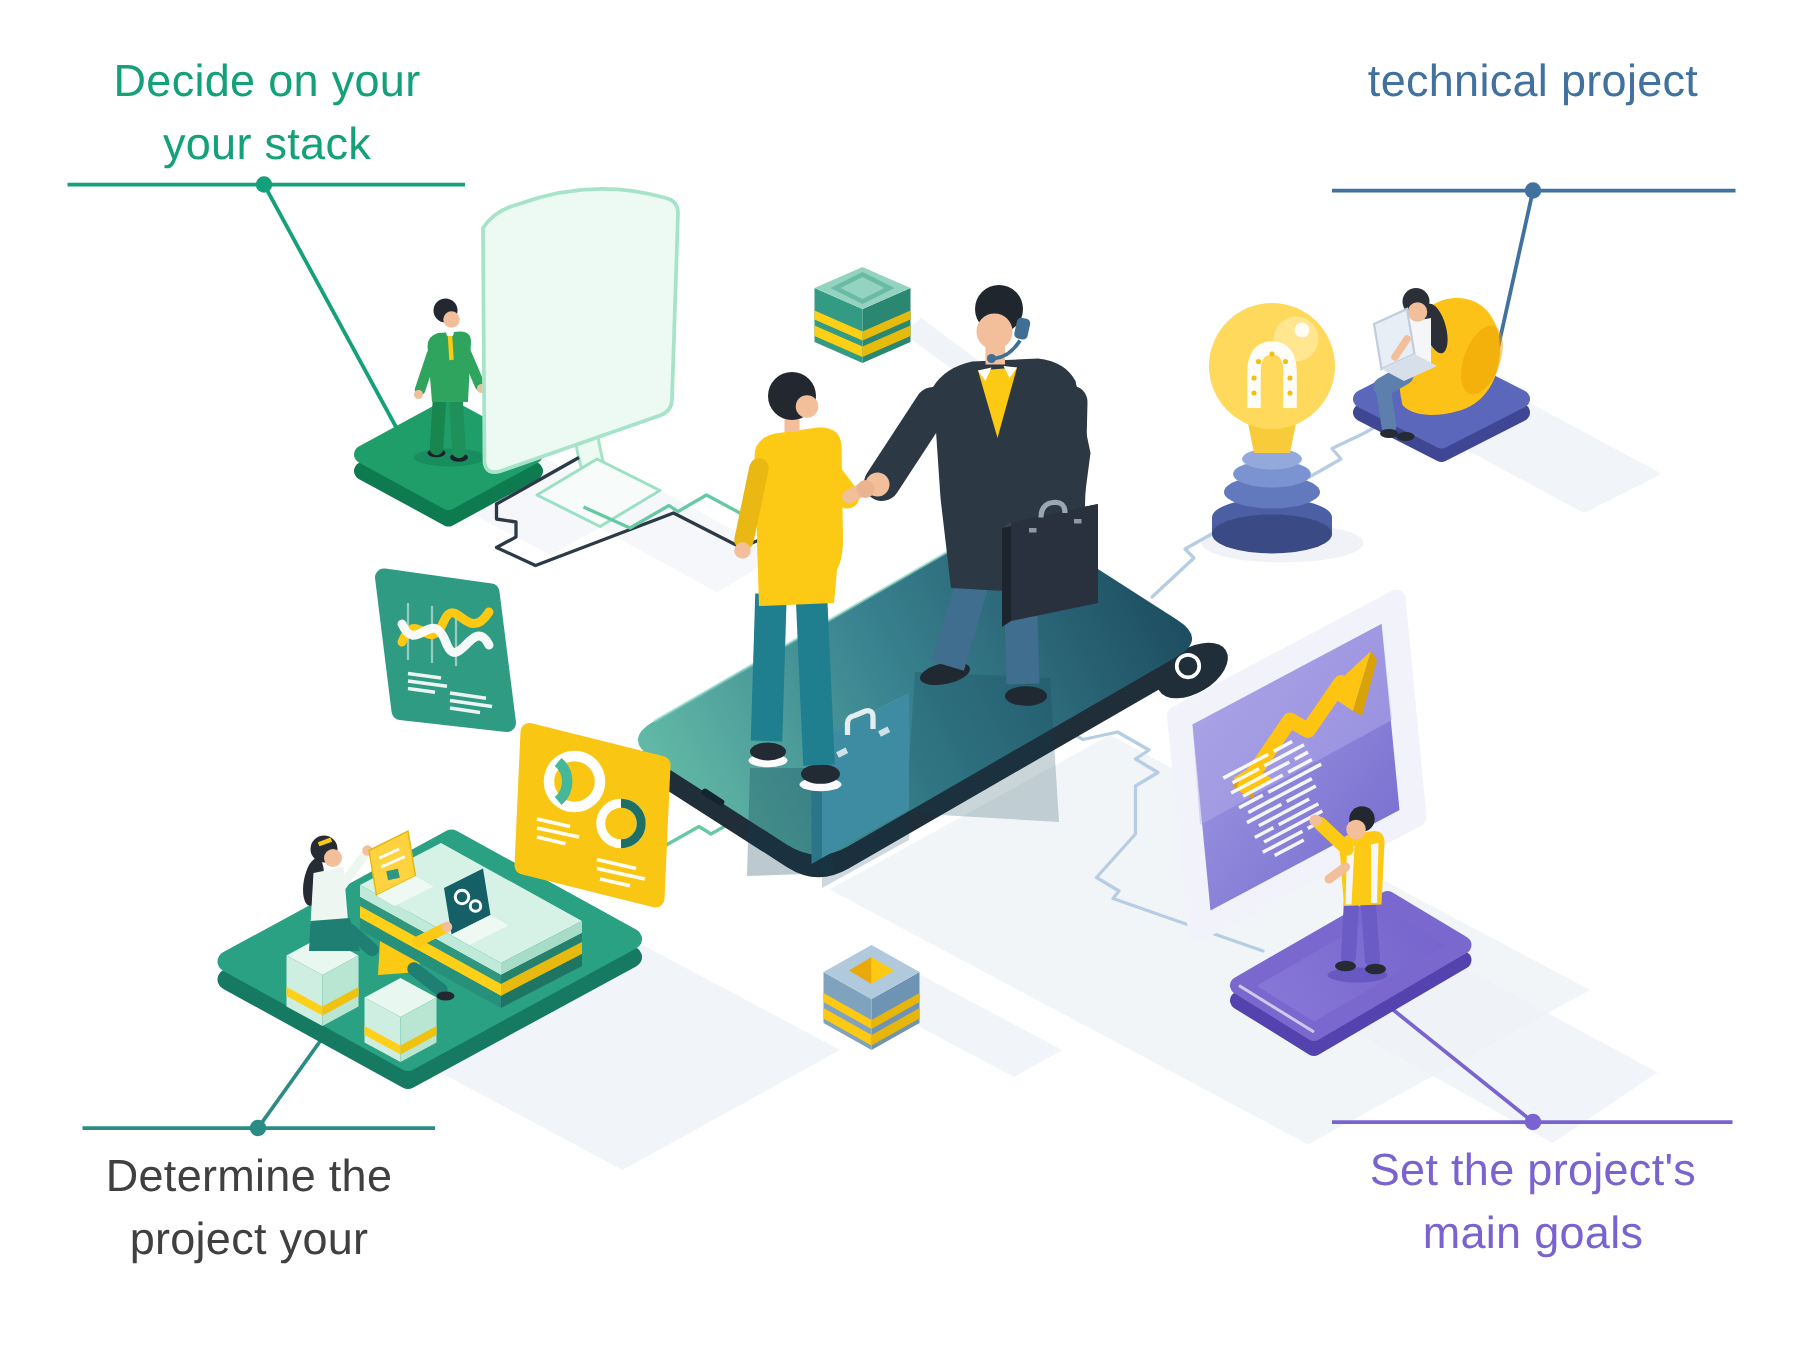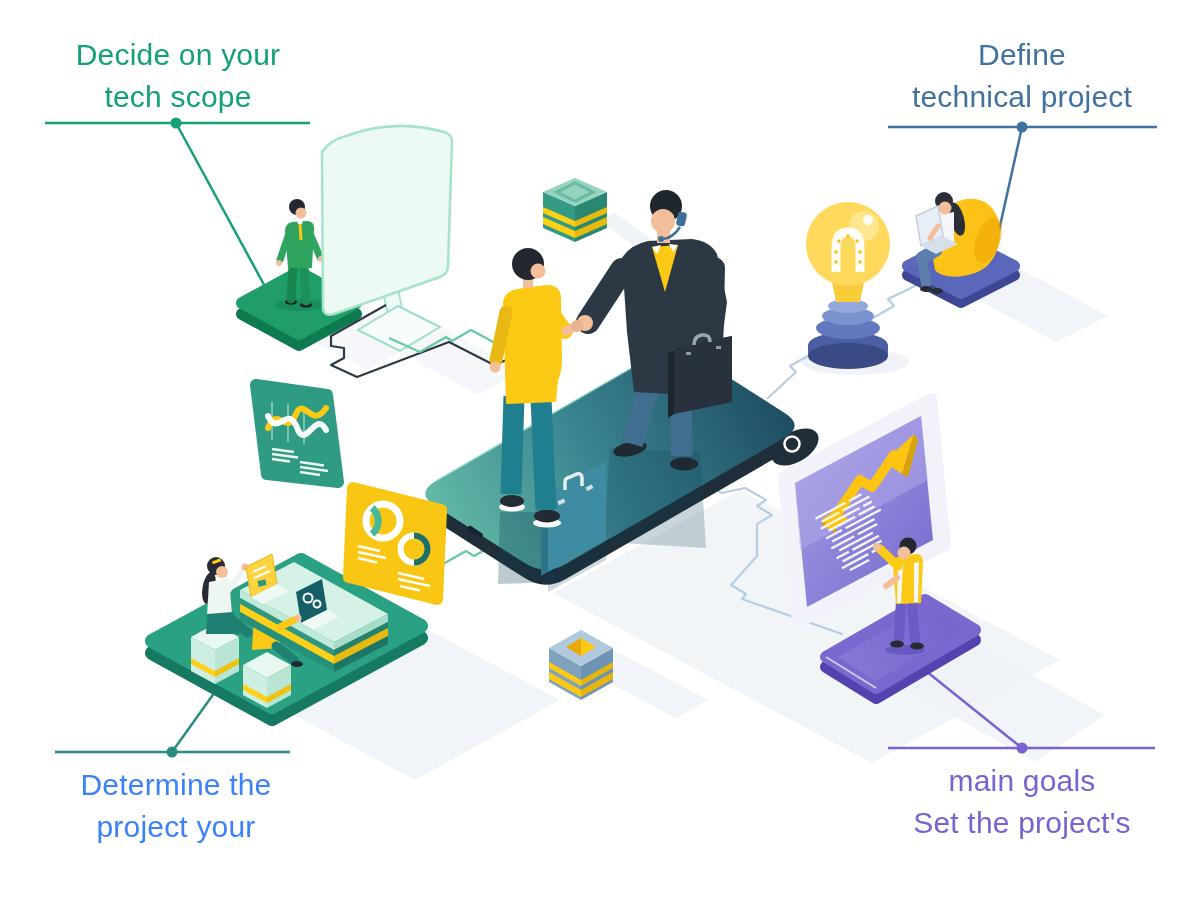--- a/index.html
+++ b/index.html
@@ -3,21 +3,21 @@
 <meta charset="utf-8">
 <style>
   html,body{margin:0;padding:0;background:#fff;}
   .canvas{position:relative;width:1200px;height:900px;background:#ffffff;overflow:hidden;
           font-family:"Liberation Sans",sans-serif;}
   .canvas svg{position:absolute;left:0;top:0;}
   .callout{position:absolute;text-align:center;font-size:30px;font-weight:500;
            line-height:1.4;letter-spacing:.2px;}
   .callout.tl{left:28px;top:34px;width:300px;color:#14a179;}
   .callout.tr{left:872px;top:34px;width:300px;color:#40719f;}
-  .callout.bl{left:26px;top:764px;width:300px;color:#3b82f6;}
+  .callout.bl{left:16px;top:764px;width:300px;color:#404040;}
   .callout.br{left:872px;top:760px;width:300px;color:#7a63d1;}
 </style>
 </head>
 <body>
 
 <div class="canvas">
 
 <svg width="1200" height="900" viewBox="0 0 1200 900">
   <defs>
     <linearGradient id="phoneGrad" gradientUnits="userSpaceOnUse" x1="455" y1="560" x2="790" y2="390">
@@ -399,28 +399,27 @@
           <line x1="358" y1="558" x2="377" y2="562.5"></line>
       <line x1="398" y1="573" x2="424" y2="579"></line>
           <line x1="398" y1="579" x2="430" y2="586"></line>
           <line x1="400" y1="586" x2="420" y2="590.5"></line>
     </g>
   </g>
 </svg>
 
 <div class="callout tl">
   <div>Decide on your</div>
-  <div>tech scope</div>
+  <div>your stack</div>
 </div>
 <div class="callout tr">
-  <div>Define</div>
   <div>technical project</div>
 </div>
 <div class="callout bl">
   <div>Determine the</div>
   <div>project your</div>
 </div>
 <div class="callout br">
+  <div>Set the project's</div>
   <div>main goals</div>
-  <div>Set the project's</div>
 </div>
 
 </div>
 
 </body></html>

